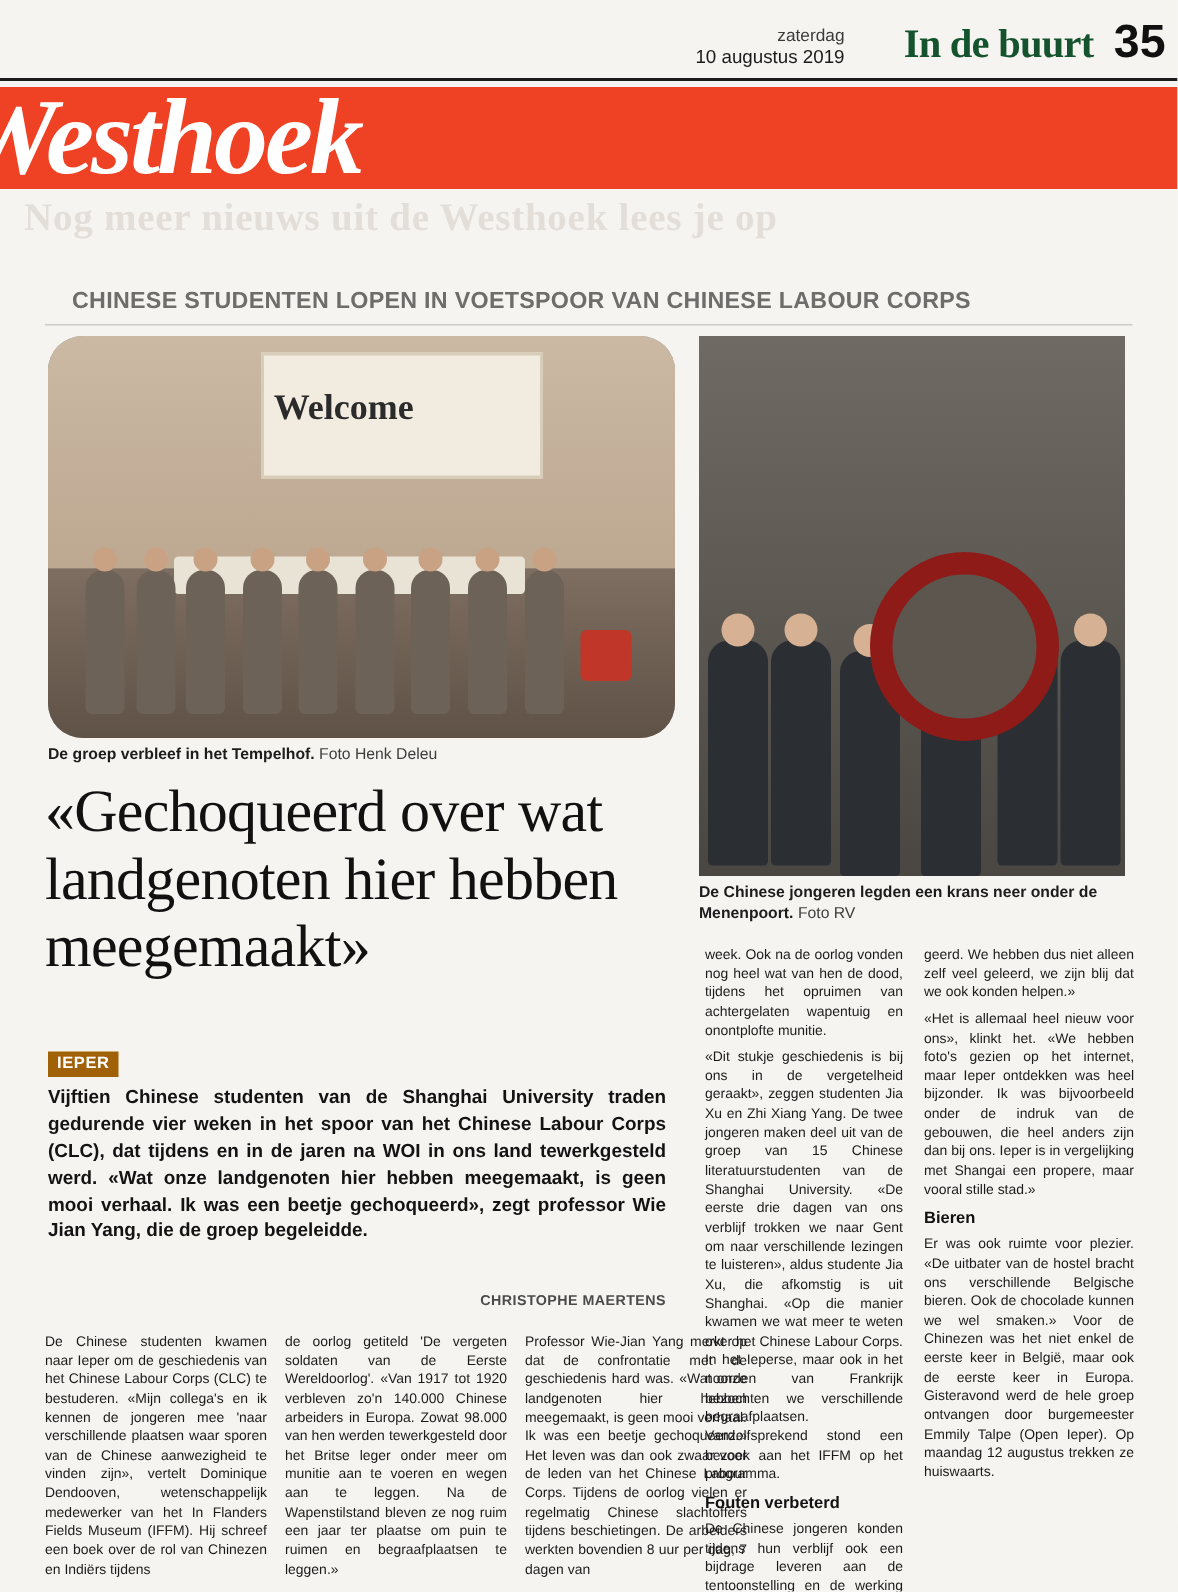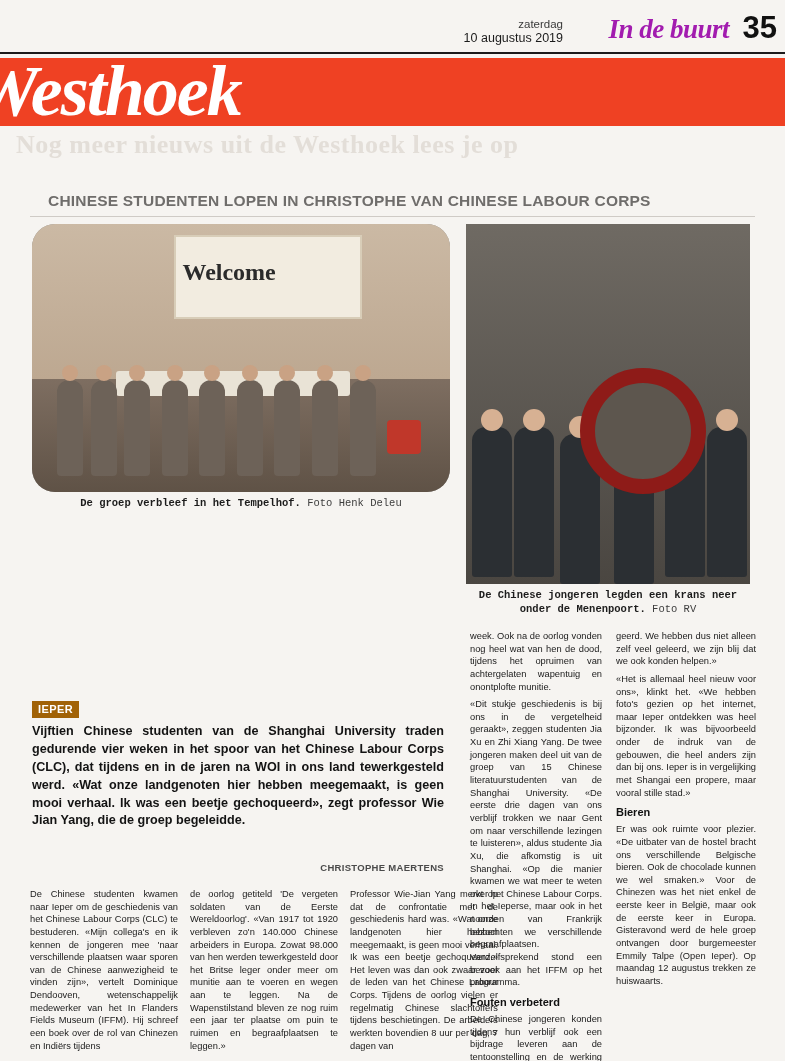--- a/index.html
+++ b/index.html
@@ -43,23 +43,22 @@
   .mast-date .day {
     font-size: 11.5px;
     color: #3a3a3a;
   }
   .mast-section {
     position: absolute;
     right: 56px;
     top: 6px;
     font-family: "Liberation Serif", serif;
     font-weight: bold;
-    font-style: italic;
     font-size: 27px;
-    color: #a21caf;
+    color: #14532d;
     letter-spacing: -0.5px;
   }
   .mast-pagenum {
     position: absolute;
     right: 8px;
     top: 2px;
     font-family: "Liberation Sans", sans-serif;
     font-weight: bold;
     font-size: 31px;
     color: #111;
@@ -142,25 +141,25 @@
     border-radius: 23px;
   }
   .photo-right {
     left: 466px;
     top: 224px;
     width: 284px;
     height: 360px;
   }
   .cap {
     position: absolute;
-    font-family: Liberation Mono, monospace;
+    font-family: Liberation Sans, sans-serif;
     font-size: 10.5px;
     font-weight: bold;
     color: #1c1c1c;
-    text-align: center;
+    text-align: left;
     line-height: 1.3;
   }
   .cap .photog {
     font-weight: normal;
     color: #3d3d3d;
   }
   .cap-left {
     left: 32px;
     top: 497px;
     width: 418px;
@@ -367,21 +366,21 @@
     <div class="mast-section">In de buurt</div>
     <div class="mast-pagenum">35</div>
   </div>
   <div class="rule-top"></div>
 
   <div class="redband">
     <div class="wordmark">Westhoek</div>
   </div>
   <div class="ghost">Nog meer nieuws uit de Westhoek lees je op</div>
 
-  <div class="kicker">CHINESE STUDENTEN LOPEN IN CHRISTOPHE VAN CHINESE LABOUR CORPS</div>
+  <div class="kicker">CHINESE STUDENTEN LOPEN IN VOETSPOOR VAN CHINESE LABOUR CORPS</div>
   <div class="kicker-rule"></div>
 
   <div class="photo photo-left">
     <div class="p1-wall"></div>
     <div class="p1-floor"></div>
     <div class="p1-banner"></div>
     <div class="p1-welcome">Welcome</div>
     <div class="p1-table"></div>
     <div class="p1-person" style="left:6%"></div>
     <div class="p1-person" style="left:14%"></div>
@@ -407,20 +406,21 @@
     <div class="p2-person" style="left:52%;bottom:0%"></div>
     <div class="p2-person" style="left:70%"></div>
     <div class="p2-person" style="left:85%"></div>
     <div class="p2-wreath"></div>
   </div>
   <div class="cap cap-right">
     <span>De Chinese jongeren legden een krans neer onder de Menenpoort.</span>
     <span class="photog">Foto RV</span>
   </div>
 
+  <div class="headline">«Gechoqueerd over wat landgenoten hier hebben meegemaakt»</div>
   <div class="locus">IEPER</div>
   <div class="lead">Vijftien Chinese studenten van de Shanghai University traden gedurende vier weken in het spoor van het Chinese Labour Corps (CLC), dat tijdens en in de jaren na WOI in ons land tewerkgesteld werd. «Wat onze landgenoten hier hebben meegemaakt, is geen mooi verhaal. Ik was een beetje gechoqueerd», zegt professor Wie Jian Yang, die de groep begeleidde.</div>
   <div class="byline">CHRISTOPHE MAERTENS</div>
 
   <div class="col-tall ct1">
     <p>week. Ook na de oorlog vonden nog heel wat van hen de dood, tijdens het opruimen van achtergelaten wapentuig en onontplofte munitie.</p>
     <p>«Dit stukje geschiedenis is bij ons in de vergetelheid geraakt», zeggen studenten Jia Xu en Zhi Xiang Yang. De twee jongeren maken deel uit van de groep van 15 Chinese literatuurstudenten van de Shanghai University. «De eerste drie dagen van ons verblijf trokken we naar Gent om naar verschillende lezingen te luisteren», aldus studente Jia Xu, die afkomstig is uit Shanghai. «Op die manier kwamen we wat meer te weten over het Chinese Labour Corps. In het Ieperse, maar ook in het noorden van Frankrijk bezochten we verschillende begraafplaatsen. Vanzelfsprekend stond een bezoek aan het IFFM op het programma.</p>
     <h4>Fouten verbeterd</h4>
     <p>De Chinese jongeren konden tijdens hun verblijf ook een bijdrage leveren aan de tentoonstelling en de werking van het museum.</p>
 

